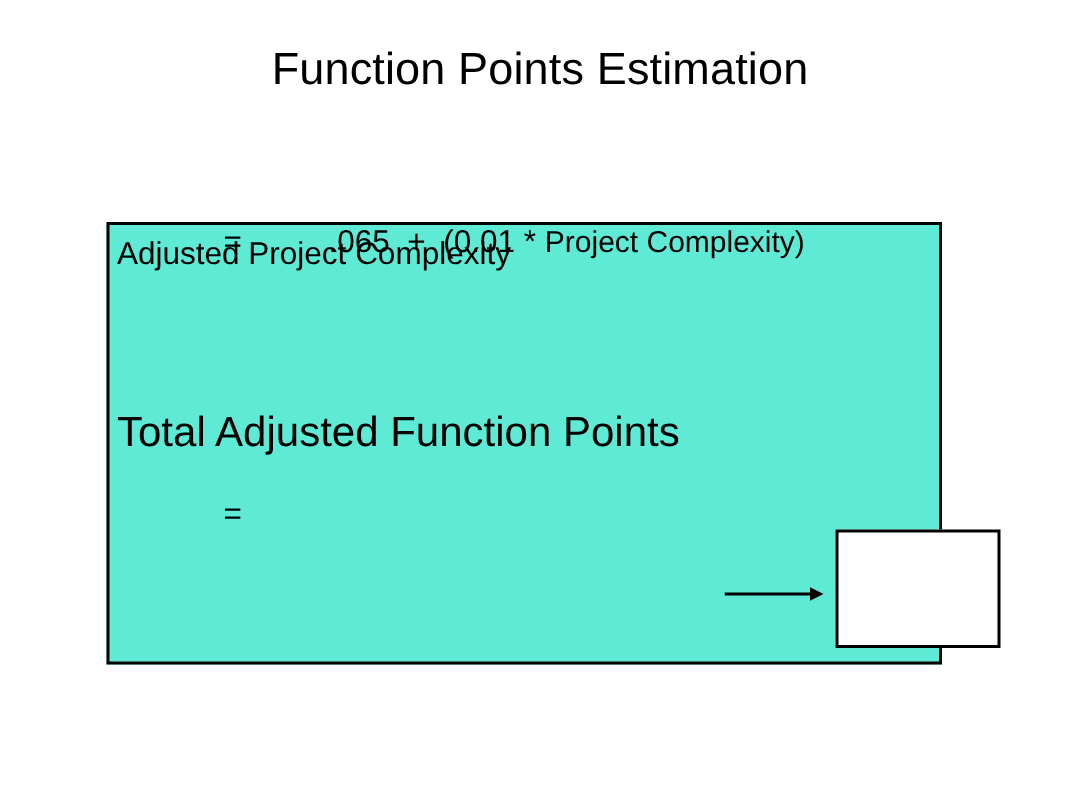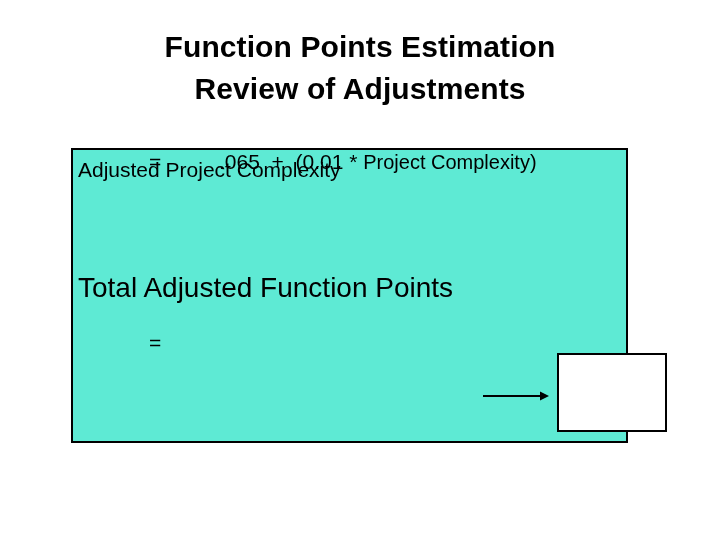--- a/index.html
+++ b/index.html
@@ -18,21 +18,21 @@
 
   
   #slide-title {
     position: absolute;
     left: 0;
     top: 26px;
     width: 720px;
     text-align: center;
     line-height: 42px;
     font-size: 30px;
-    font-weight: 700;
+    font-weight: 400;
     letter-spacing: 0.1px;
     color: #000000;
   }
   #slide-title .title-line {
     display: block;
     white-space: pre;
   }
 
   
   #content-panel {
@@ -125,21 +125,20 @@
     box-sizing: border-box;
     background: #ffffff;
     border: 2px solid #000000;
   }
 </style>
 </head>
 <body>
 
 <div id="slide-title">
   <span class="title-line">Function Points Estimation</span>
-  <span class="title-line">Review of Adjustments</span>
 </div>
 
 <div id="content-panel">
 
   <div class="panel-text" id="line-adjusted-project-complexity">Adjusted Project Complexity</div>
 
   <div id="formula-row">
     <span id="formula-equals">=</span>
     <span id="formula-body"><span>.065  +  (0.01 * </span><span id="formula-operand">Project Complexity)</span></span>
   </div>

